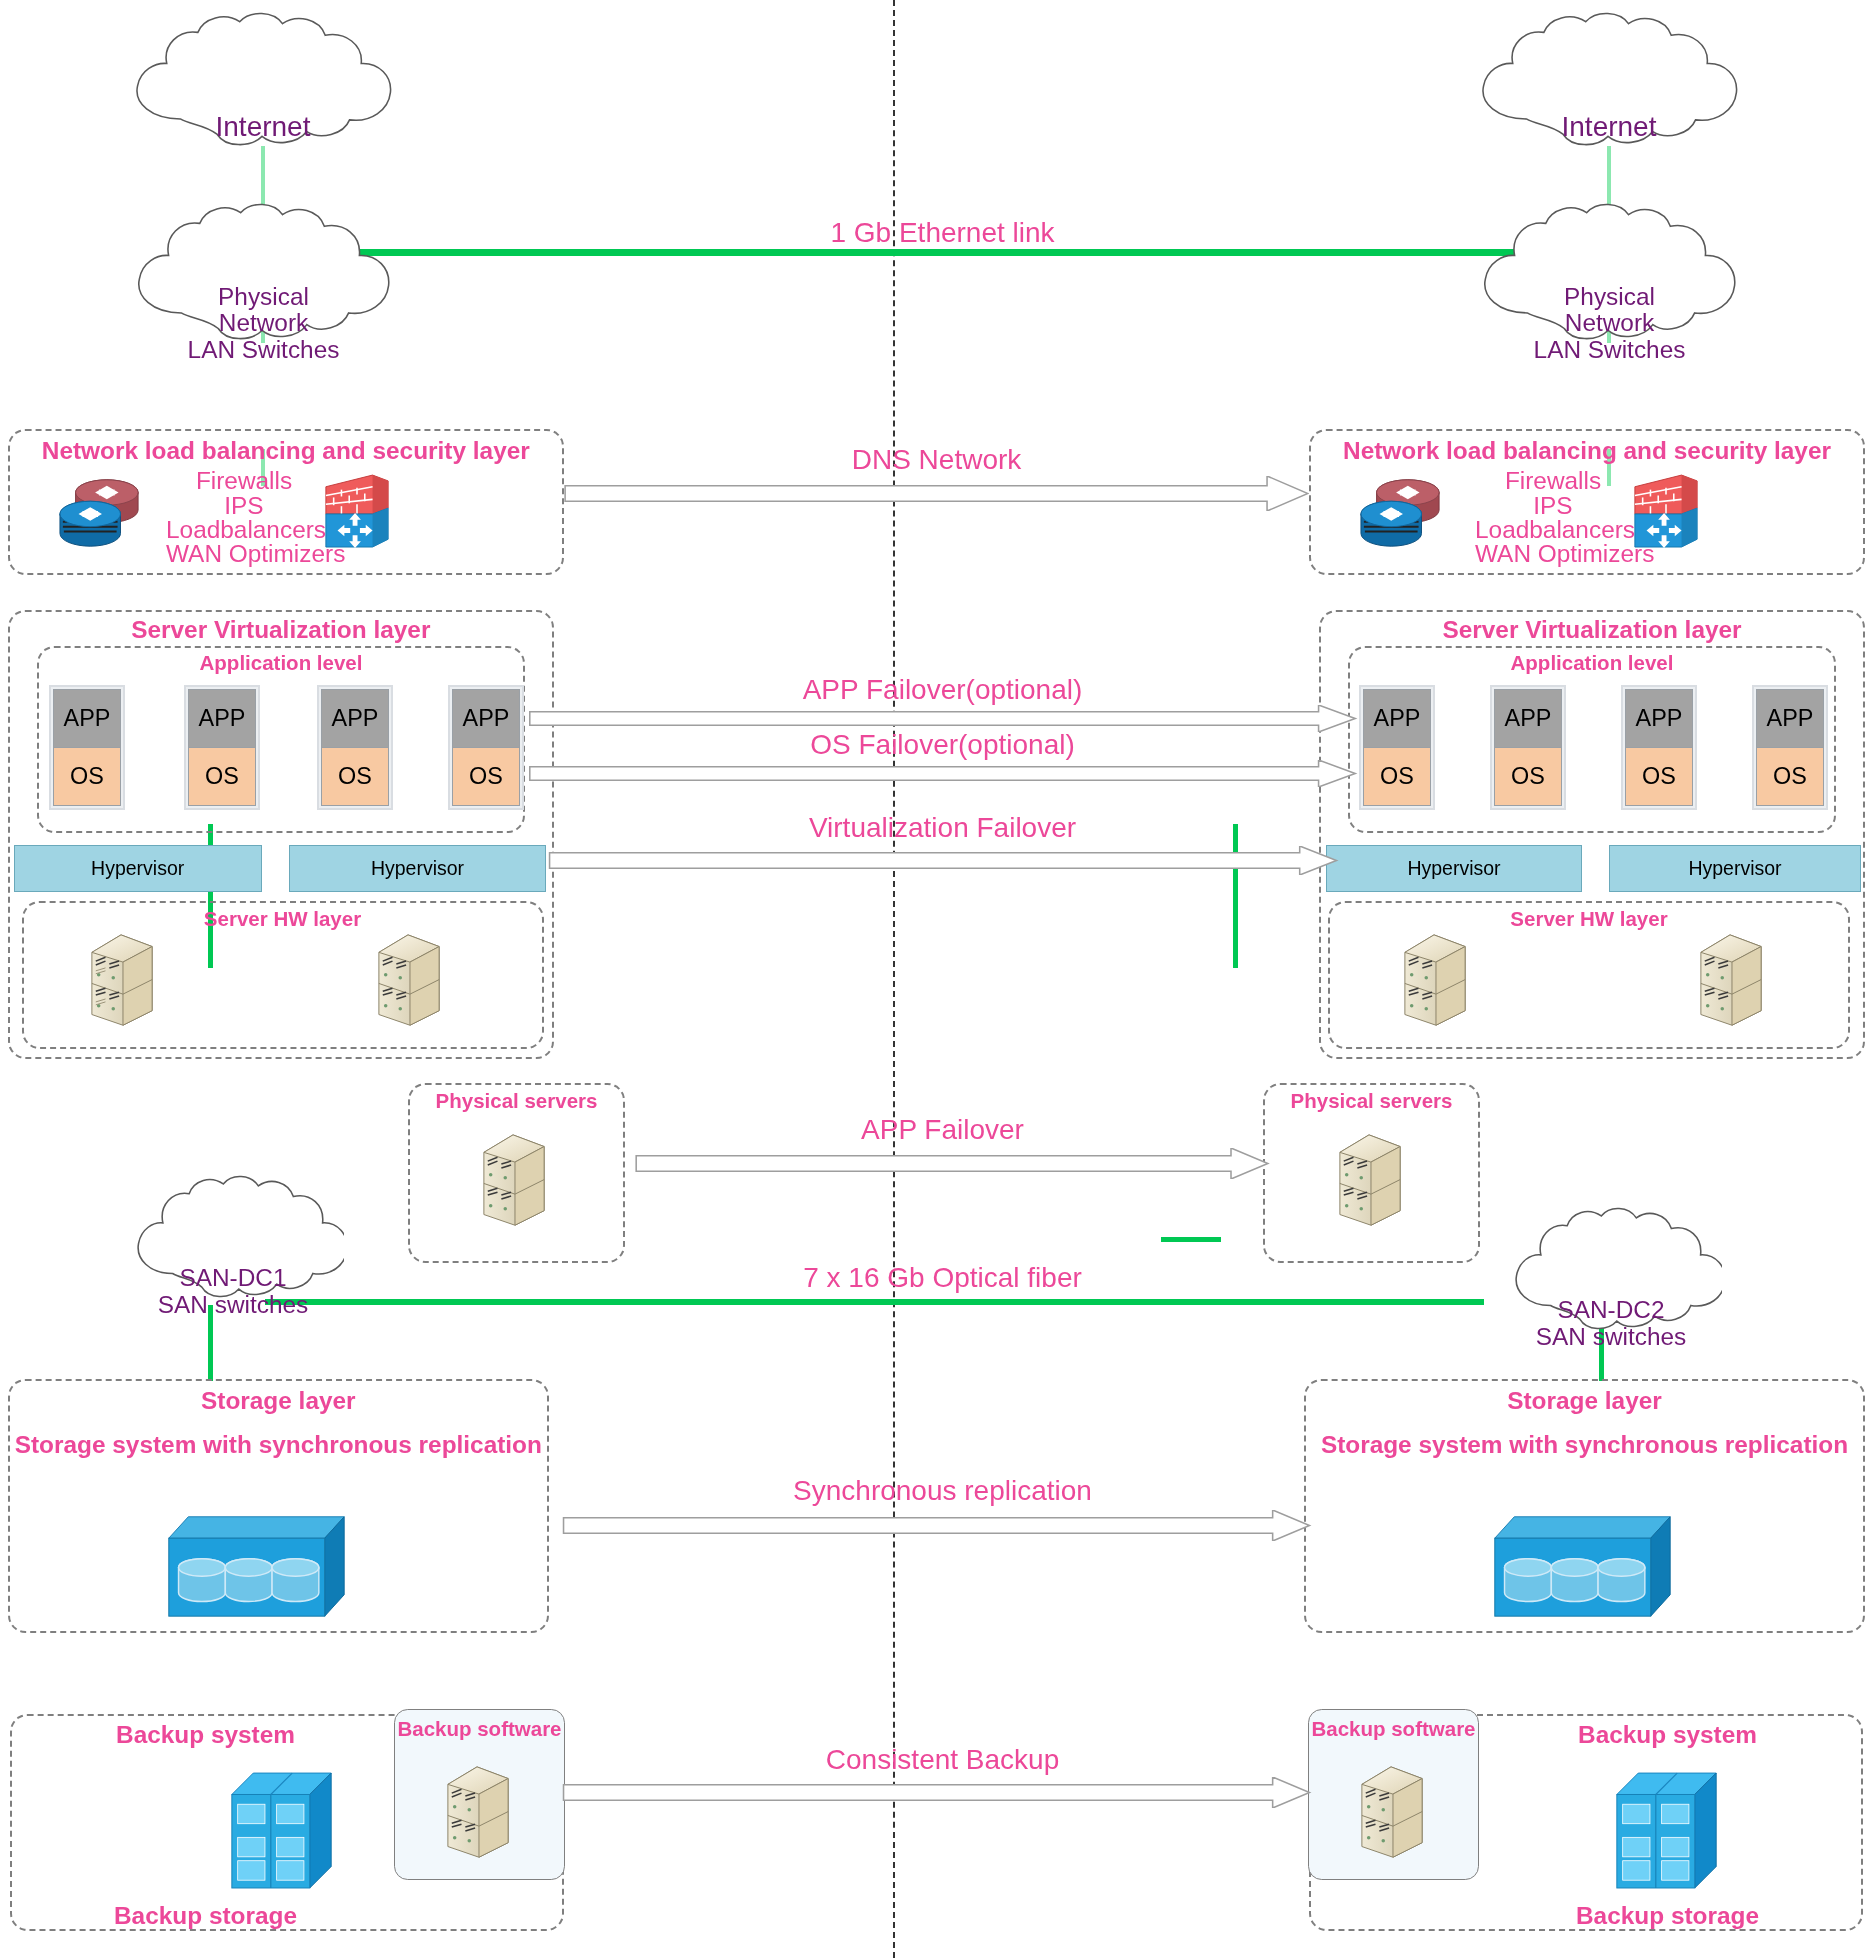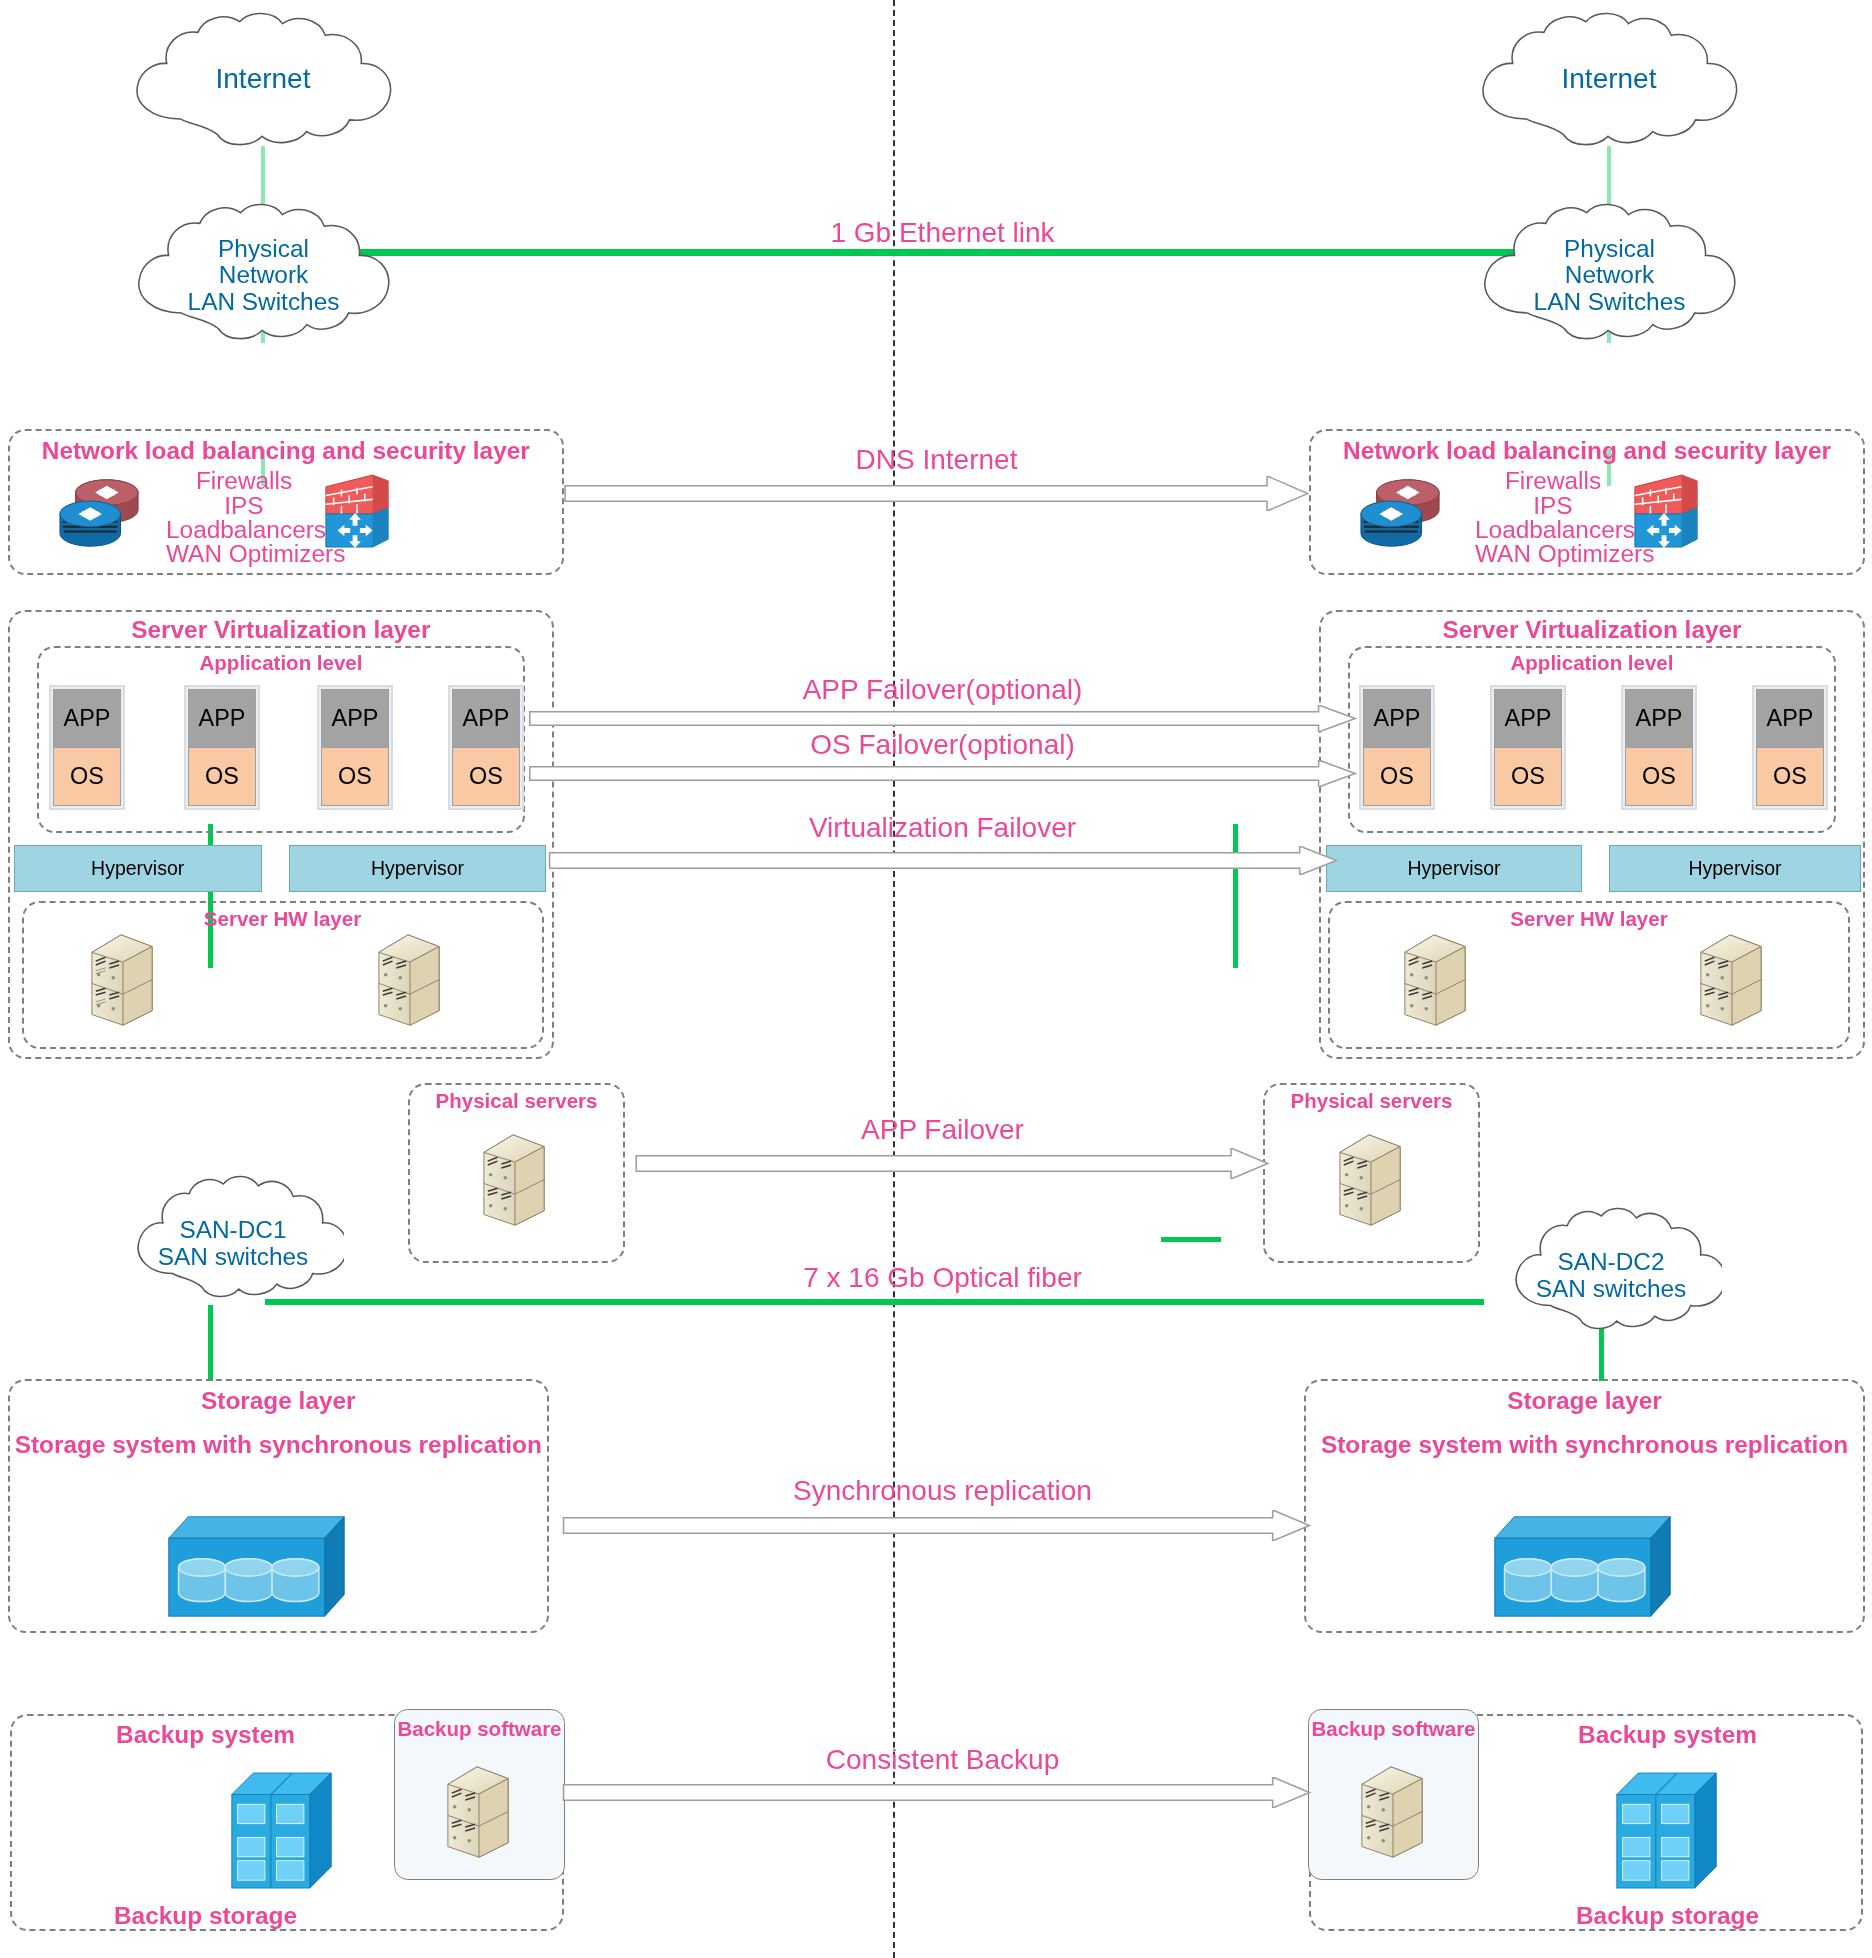--- a/index.html
+++ b/index.html
@@ -93,21 +93,21 @@
 
   
   .barrow { position: absolute; }
   .barrow svg { display: block; }
 
   
   .cloud { position: absolute; }
   .cloud svg { display: block; }
   .cloud .ctext {
     position: absolute; width: 100%; text-align: center;
-    color: #0369a1; line-height: 1.2;
+    color: #701a75; line-height: 1.2; margin-top: 48px;
   }
 </style>
 </head>
 <body>
 
 <div id="canvas">
 
   <div class="divider"></div>
 
   <div class="glink-thin" style="left:261px; top:146px; width:3.9px; height:59px;"></div>
@@ -700,21 +700,21 @@
           <circle cx="26" cy="80" r="1.8"></circle>
       </g>
     </svg>
   </div>
 
   <div class="barrow" style="left:564px; top:476px; width:745px; height:35px;">
     <svg width="745" height="35" viewBox="0 0 764 36">
       <path d="M0 10 L722 10 L722 0 L764 18 L722 36 L722 26 L0 26 Z" fill="#ffffff" stroke="#9e9e9e" stroke-width="1.6"></path>
     </svg>
   </div>
-  <div class="lbl t24 center" style="left:595px; top:444px; width:683px;">DNS Internet</div>
+  <div class="lbl t24 center" style="left:595px; top:444px; width:683px;">DNS Network</div>
 
   <div class="barrow" style="left:525px; top:705px; width:835px; height:27px;">
     <svg width="835" height="27" viewBox="0 0 856 28">
       <path d="M0 7 L818 7 L818 0 L856 14 L818 28 L818 21 L0 21 Z" fill="#ffffff" stroke="#9e9e9e" stroke-width="1.6"></path>
     </svg>
   </div>
   <div class="lbl t24 center" style="left:601px; top:674px; width:683px;">APP Failover(optional)</div>
 
   <div class="barrow" style="left:525px; top:760px; width:835px; height:27px;">
     <svg width="835" height="27" viewBox="0 0 856 28">

